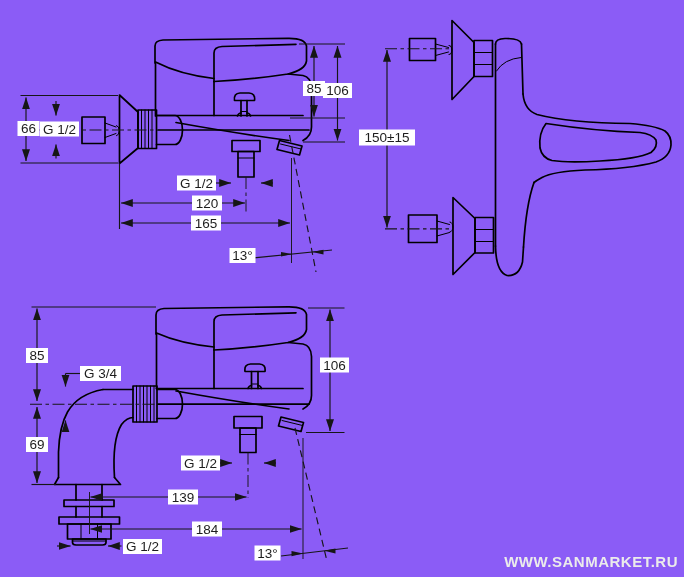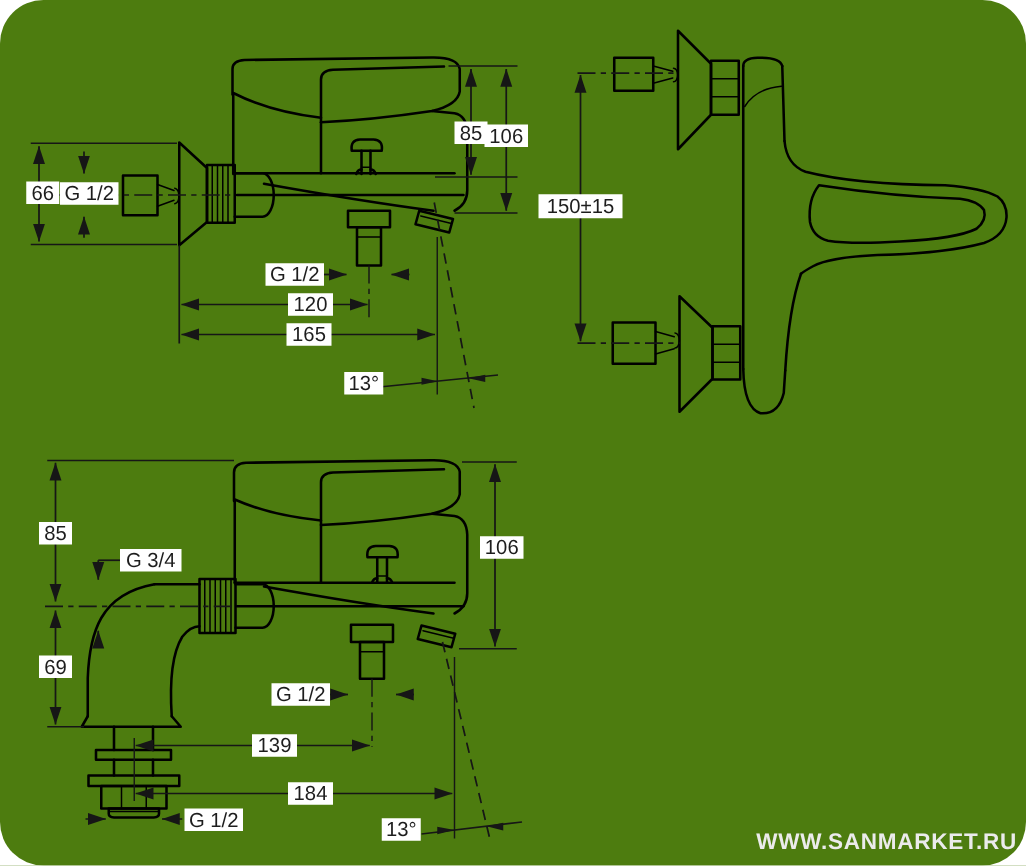--- a/index.html
+++ b/index.html
@@ -1,17 +1,17 @@
 <!DOCTYPE html>
 <html><head>
 <meta charset="utf-8">
 <style>
   html,body{margin:0;padding:0;background:#fff;}
-  #page{position:relative;width:684px;height:577px;background:#4d7c0f;overflow:hidden;
-        font-family:"Liberation Sans",sans-serif;border-radius:29px;}
+  #page{position:relative;width:684px;height:577px;background:#8b5cf6;overflow:hidden;
+        font-family:"Liberation Sans",sans-serif;}
   svg{position:absolute;left:0;top:0;}
   
   .part path, .part rect, .part line{fill:none;stroke:#000;stroke-width:1.7;
         stroke-linecap:round;stroke-linejoin:round;}
   .part .thin{stroke-width:1;}
   
   .dim line, .dim path{fill:none;stroke:#161616;stroke-width:1.15;stroke-linecap:butt;}
   .dim polygon{fill:#161616;stroke:none;}
   .dim .cl{stroke-dasharray:12 3.5 3.5 3.5;}
   .dim .dash{stroke-dasharray:7 4.5;}

